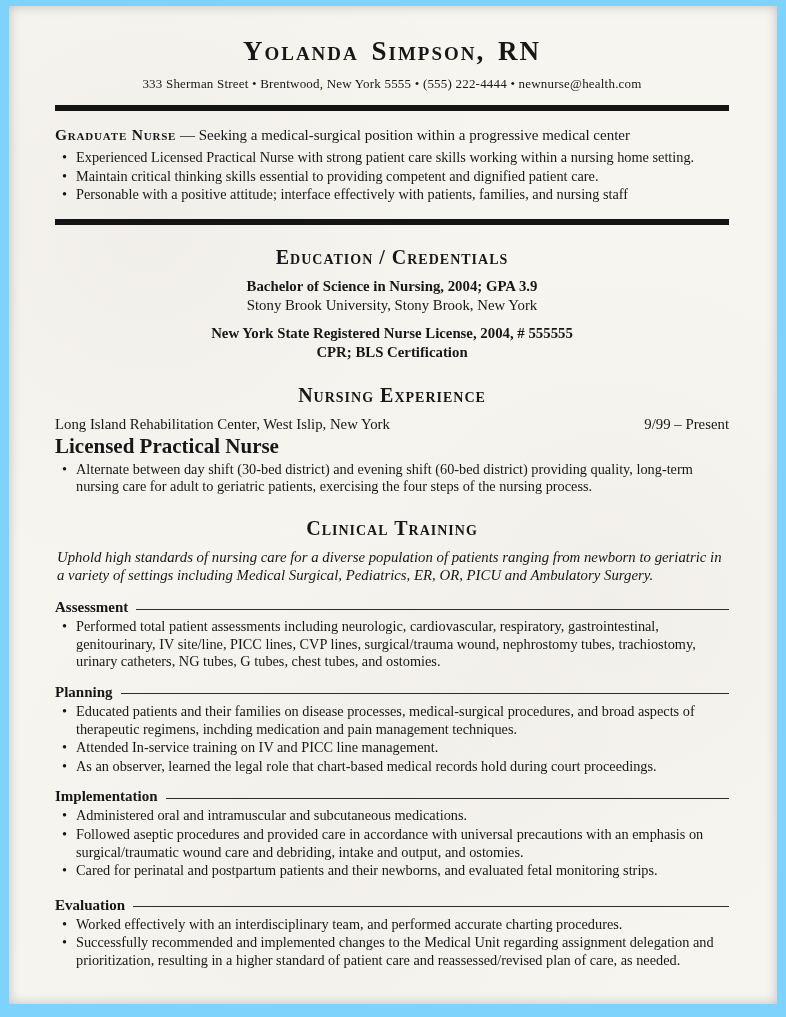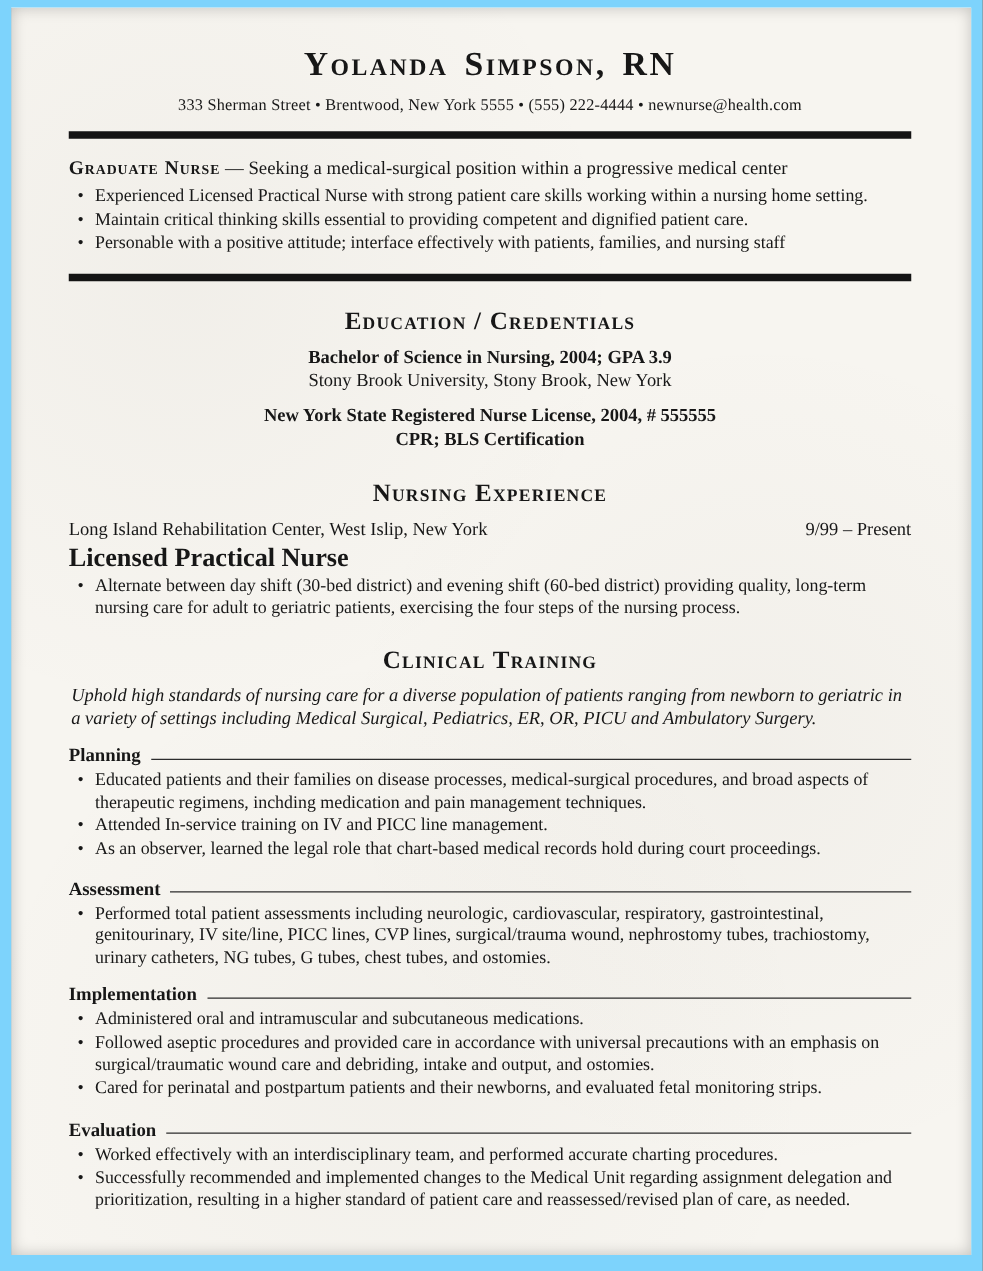--- a/index.html
+++ b/index.html
@@ -129,38 +129,38 @@
       <ul class="bullets">
         <li>Alternate between day shift (30-bed district) and evening shift (60-bed district) providing quality, long-term nursing care for adult to geriatric patients, exercising the four steps of the nursing process.</li>
       </ul>
     </section>
 
     <section>
       <h2 style="margin-top:21px;">Clinical Training</h2>
       <p class="training-intro">Uphold high standards of nursing care for a diverse population of patients ranging from newborn to geriatric in a variety of settings including Medical Surgical, Pediatrics, ER, OR, PICU and Ambulatory Surgery.</p>
 
       <div>
+        <div class="subhead" style="margin-top:15px;">
+          <span class="subhead-label">Assessment</span>
+          <span class="rule"></span>
+        </div>
+        <ul class="bullets">
+          <li>Performed total patient assessments including neurologic, cardiovascular, respiratory, gastrointestinal, genitourinary, IV site/line, PICC lines, CVP lines, surgical/trauma wound, nephrostomy tubes, trachiostomy, urinary catheters, NG tubes, G tubes, chest tubes, and ostomies.</li>
+        </ul>
+      </div>
+
+      <div>
         <div class="subhead">
           <span class="subhead-label">Planning</span>
           <span class="rule"></span>
         </div>
         <ul class="bullets">
           <li>Educated patients and their families on disease processes, medical-surgical procedures, and broad aspects of therapeutic regimens, inchding medication and pain management techniques.</li>
           <li>Attended In-service training on IV and PICC line management.</li>
           <li>As an observer, learned the legal role that chart-based medical records hold during court proceedings.</li>
-        </ul>
-      </div>
-
-      <div>
-        <div class="subhead" style="margin-top:15px;">
-          <span class="subhead-label">Assessment</span>
-          <span class="rule"></span>
-        </div>
-        <ul class="bullets">
-          <li>Performed total patient assessments including neurologic, cardiovascular, respiratory, gastrointestinal, genitourinary, IV site/line, PICC lines, CVP lines, surgical/trauma wound, nephrostomy tubes, trachiostomy, urinary catheters, NG tubes, G tubes, chest tubes, and ostomies.</li>
         </ul>
       </div>
 
       <div>
         <div class="subhead" style="">
           <span class="subhead-label">Implementation</span>
           <span class="rule"></span>
         </div>
         <ul class="bullets">
           <li>Administered oral and intramuscular and subcutaneous medications.</li>

